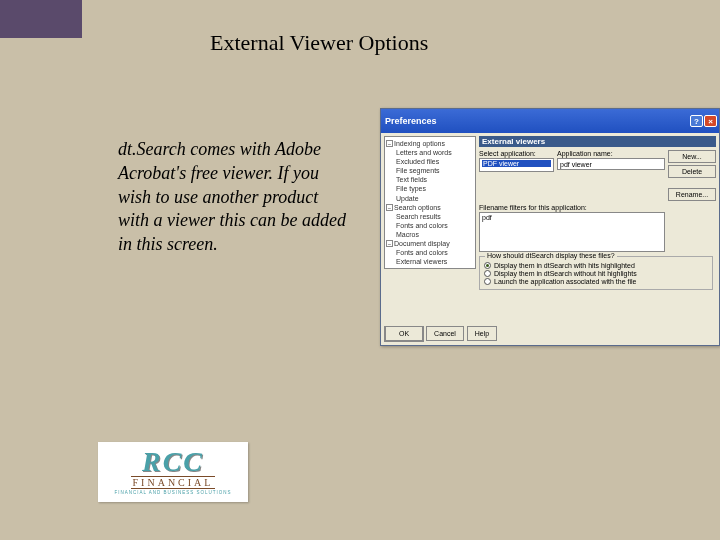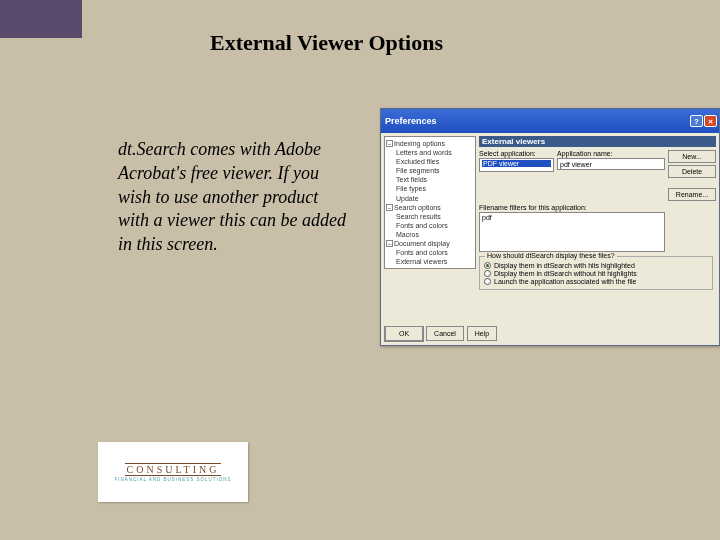--- a/index.html
+++ b/index.html
@@ -15,21 +15,21 @@
     position: absolute;
     left: 0; top: 0;
     width: 82px; height: 38px;
     background: #5a4a6b;
   }
   .page-title {
     position: absolute;
     top: 30px;
     left: 210px;
     font-size: 22px;
-    font-weight: bold;
+    font-weight: normal;
     color: #000;
   }
   .body-text {
     position: absolute;
     top: 138px;
     left: 118px;
     width: 235px;
     font-size: 18px;
     line-height: 1.32;
     color: #000;
@@ -329,15 +329,16 @@
     </div>
   </div>
   <div style="position:absolute; left:4px; bottom:4px; display:flex; gap:3px;">
     <div class="btn" style="width:38px;height:15px;">OK</div>
     <div class="btn" style="width:38px;height:15px;">Cancel</div>
     <div class="btn" style="width:30px;height:15px;">Help</div>
   </div>
 </div>
 
 <div class="logo">
-  <div class="consulting">CONSULTING</div>
+  <div class="rcc">RCC</div>
+  <div class="consulting">FINANCIAL</div>
   <div class="tagline">FINANCIAL AND BUSINESS SOLUTIONS</div>
 </div>
 
 </body></html>

